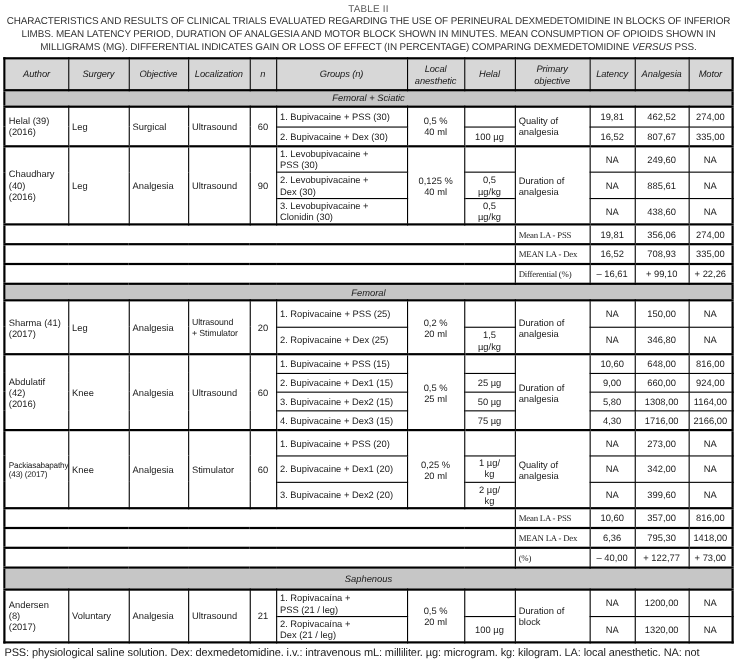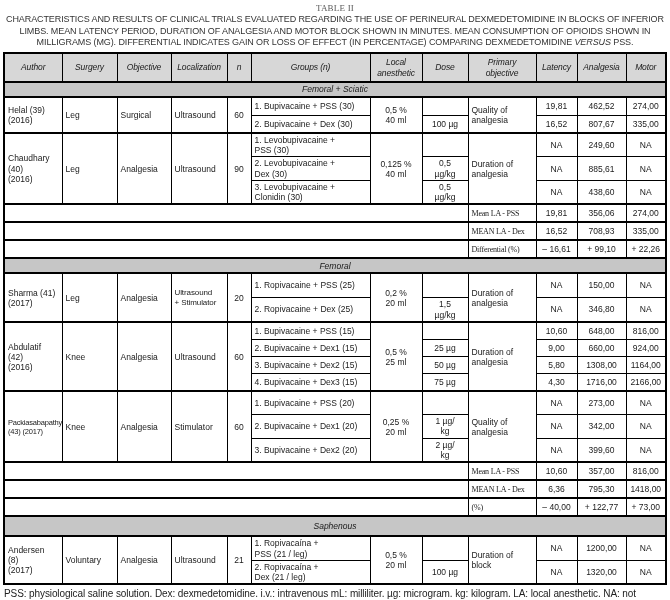--- a/index.html
+++ b/index.html
@@ -3,21 +3,21 @@
 <meta charset="utf-8">
 <style>
   html,body{margin:0;padding:0;}
   body{
     width:670px;height:600px;overflow:hidden;background:#ffffff;
     font-family:"Liberation Sans", sans-serif;color:#1a1a1a;
     -webkit-font-smoothing:antialiased;
   }
   .page{padding:3px 3px 0 3px;}
   .title-block{text-align:center;margin-bottom:3px;}
-  .table-label{font-size:9px;color:#5a5a5a;letter-spacing:0.2px;margin-bottom:1px;font-family:Liberation Serif, serif;}
+  .table-label{font-size:9px;color:#5a5a5a;letter-spacing:0.2px;margin-bottom:1px;}
   .caption{font-size:9px;line-height:1.3;color:#333;letter-spacing:-0.1px;}
   .caption i{font-style:italic;}
 
   table{
     border-collapse:collapse;table-layout:fixed;width:664px;
     font-size:8.5px;border:2px solid #000;padding-left:44px;
   }
   th,td{
     border:1px solid #000;padding:1px 2px;vertical-align:middle;
     white-space:pre-line;overflow:hidden;line-height:1.2;
@@ -70,21 +70,21 @@
     </colgroup>
     <thead>
       <tr style="height:29px">
         <th>Author</th>
         <th>Surgery</th>
         <th>Objective</th>
         <th>Localization</th>
         <th>n</th>
         <th>Groups (n)</th>
         <th>Local anesthetic</th>
-        <th>Dose</th>
+        <th>Helal</th>
         <th>Primary objective</th>
         <th>Latency</th>
         <th>Analgesia</th>
         <th>Motor</th>
       </tr>
     </thead>
     <tbody>
 
       <tr class="section" style="height:15px">
         <td colspan="12">Femoral + Sciatic</td>

